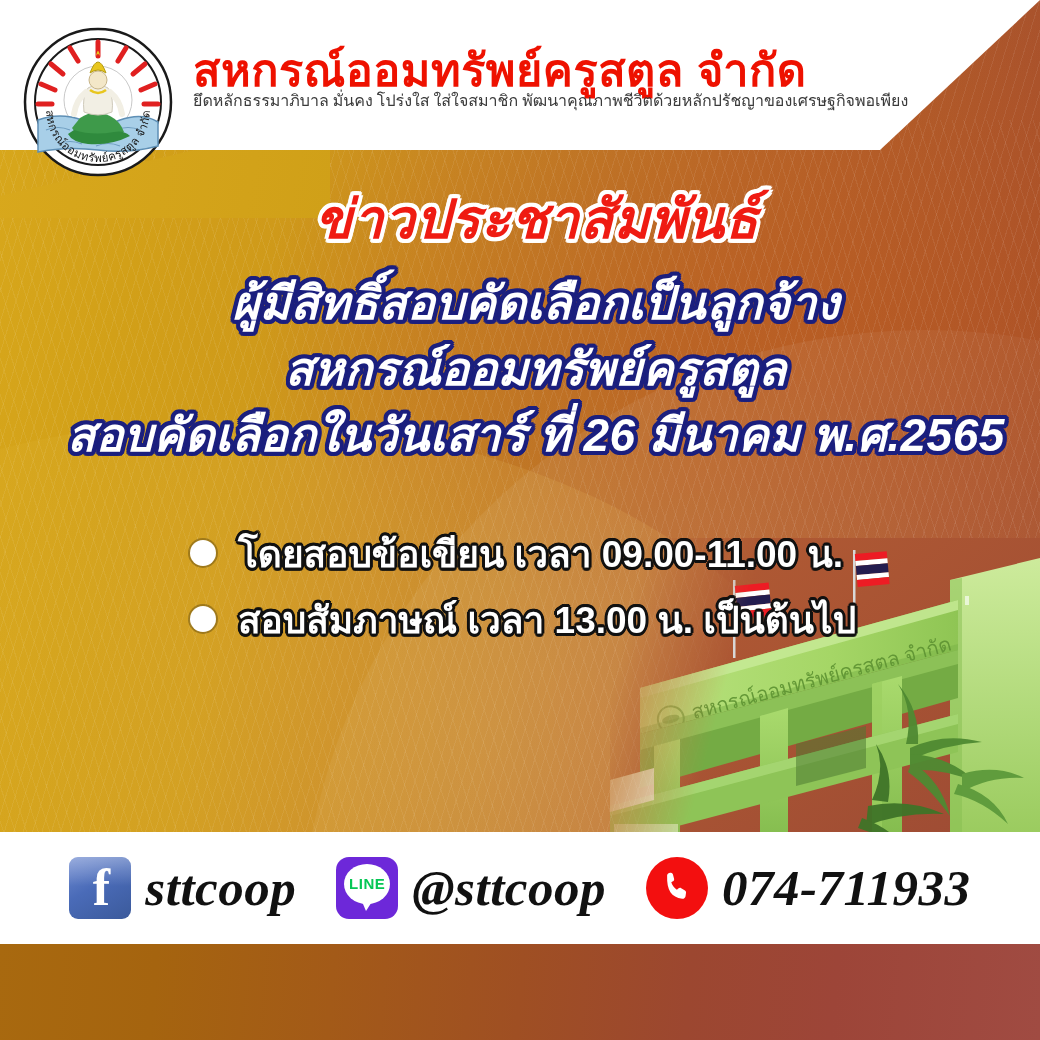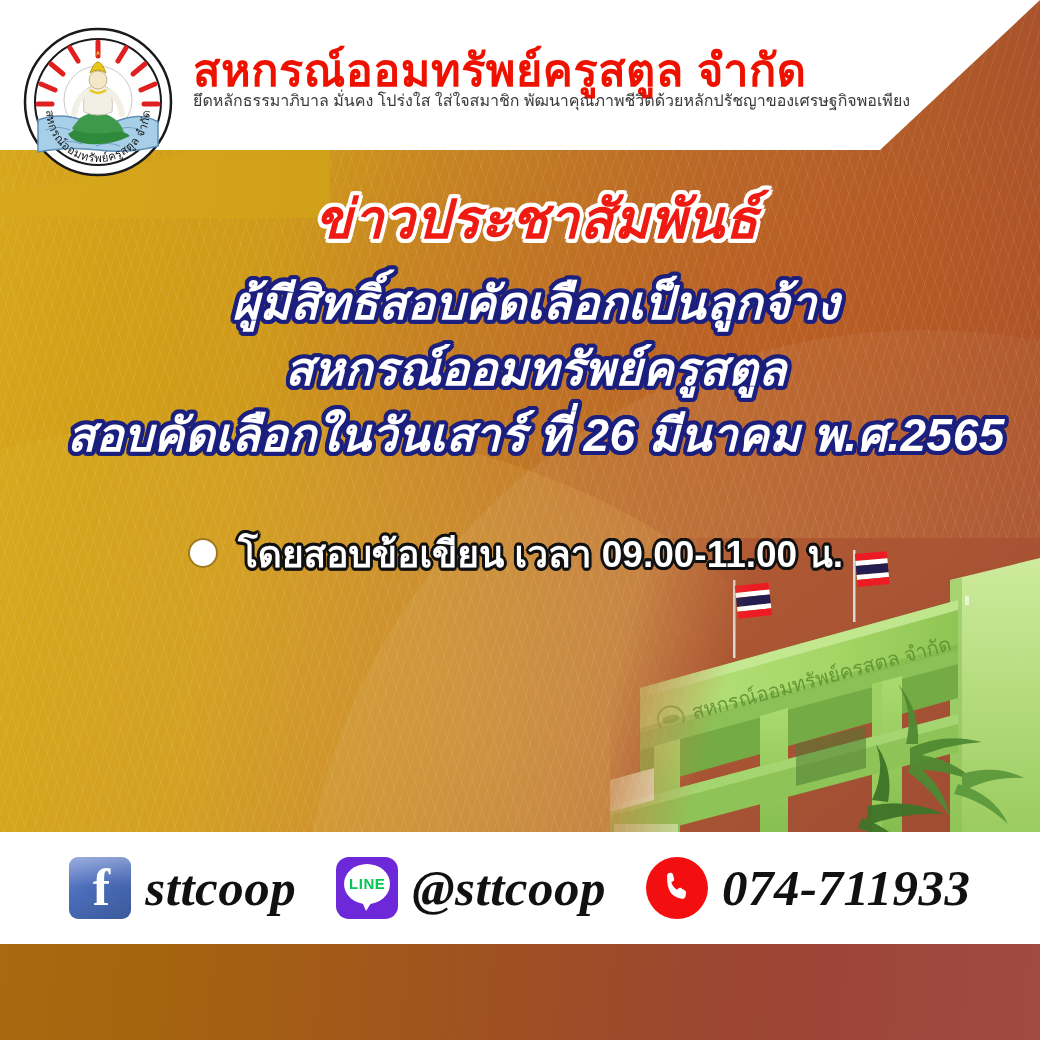--- a/index.html
+++ b/index.html
@@ -72,21 +72,21 @@
   .brand-title {
     position:absolute; left:193px; top:34px; z-index:9;
     color:#ee1100;
     font-size:45px; font-weight:bold; letter-spacing:.5px;
     white-space:nowrap;
     font-family:"Liberation Sans","DejaVu Sans",sans-serif;
   }
   .brand-tagline {
     position:absolute; left:193px; top:88px; z-index:9;
     color:#3a3a3a; font-size:16px; white-space:nowrap;
-    font-family:Liberation Sans, sans-serif;
+    font-family:Liberation Serif, serif;
   }
 
   
   .building {
     position:absolute; right:0; bottom:182px; width:430px; height:320px; z-index:3;
     overflow:hidden;
     -webkit-mask-image:linear-gradient(105deg, rgba(0,0,0,0) 0%, rgba(0,0,0,0) 8%, rgba(0,0,0,1) 30%, rgba(0,0,0,1) 100%);
             mask-image:linear-gradient(105deg, rgba(0,0,0,0) 0%, rgba(0,0,0,0) 8%, rgba(0,0,0,1) 30%, rgba(0,0,0,1) 100%);
   }
   .building svg { display:block; }
@@ -367,20 +367,24 @@
     <div class="subhead-line">ผู้มีสิทธิ์สอบคัดเลือกเป็นลูกจ้าง</div>
     <div class="subhead-line">สหกรณ์ออมทรัพย์ครูสตูล</div>
     <div class="subhead-line">สอบคัดเลือกในวันเสาร์ ที่ 26 มีนาคม พ.ศ.2565</div>
   </div>
 
   <div class="bullets">
     <div class="bullet-row">
       <span class="bullet-dot"></span>
       <span class="bullet-text">โดยสอบข้อเขียน  เวลา  09.00-11.00  น.</span>
     </div>
+    <div class="bullet-row">
+      <span class="bullet-dot"></span>
+      <span class="bullet-text">สอบสัมภาษณ์  เวลา  13.00 น. เป็นต้นไป</span>
+    </div>
   </div>
 
   <div class="contact-bar">
 
     <div class="contact-item">
       <span class="icon-fb">
         <span class="f">f</span>
       </span>
       <span class="contact-label">sttcoop</span>
     </div>

